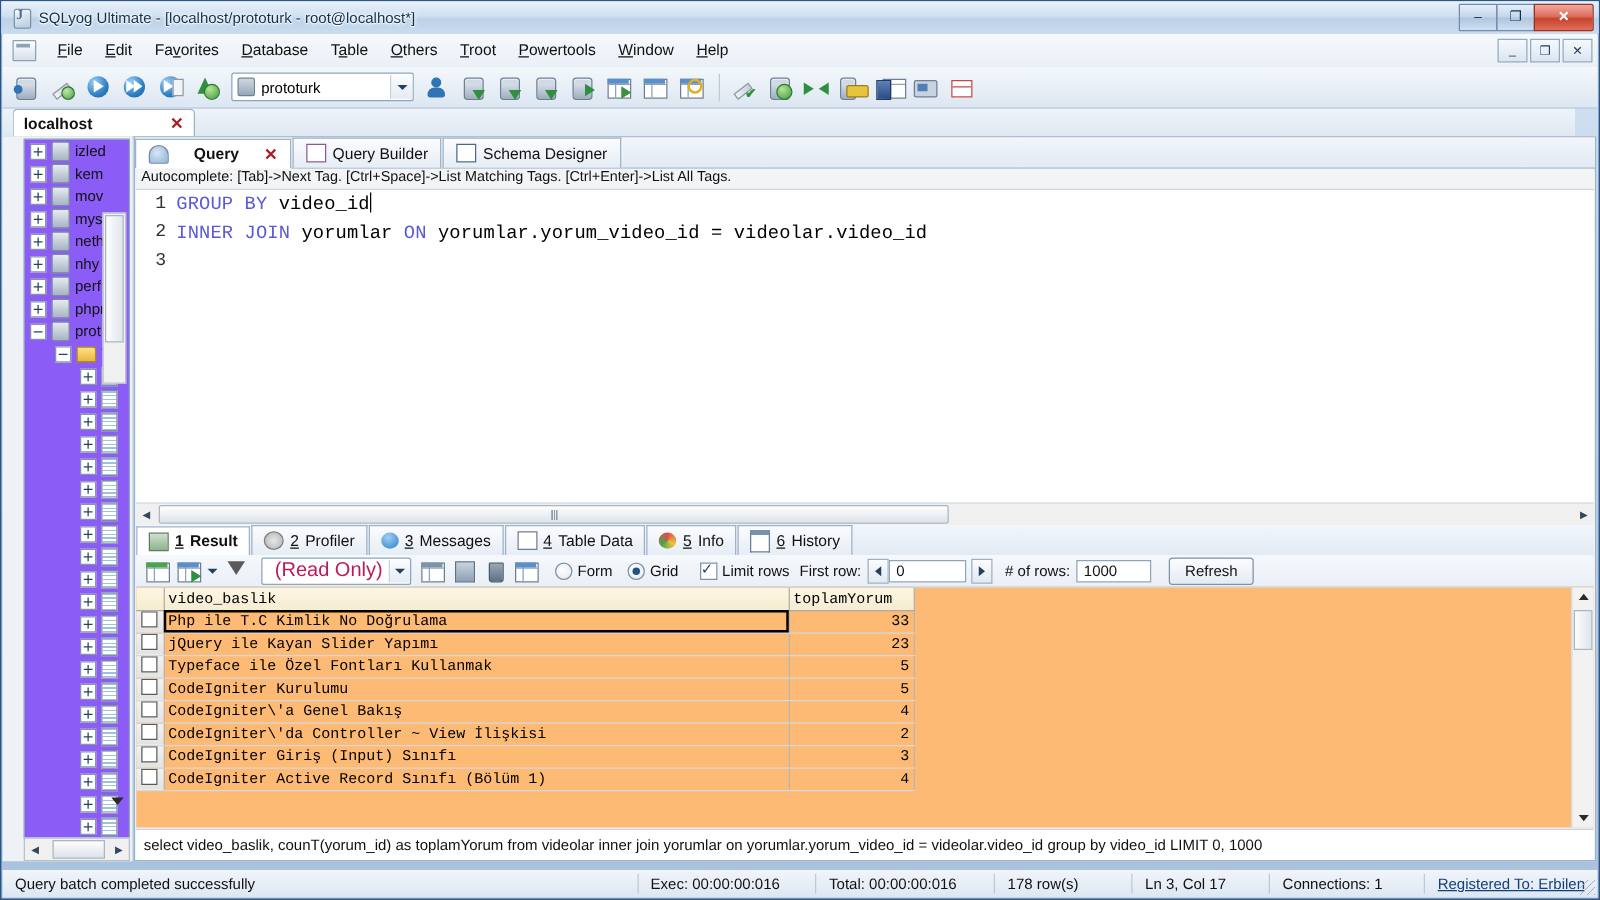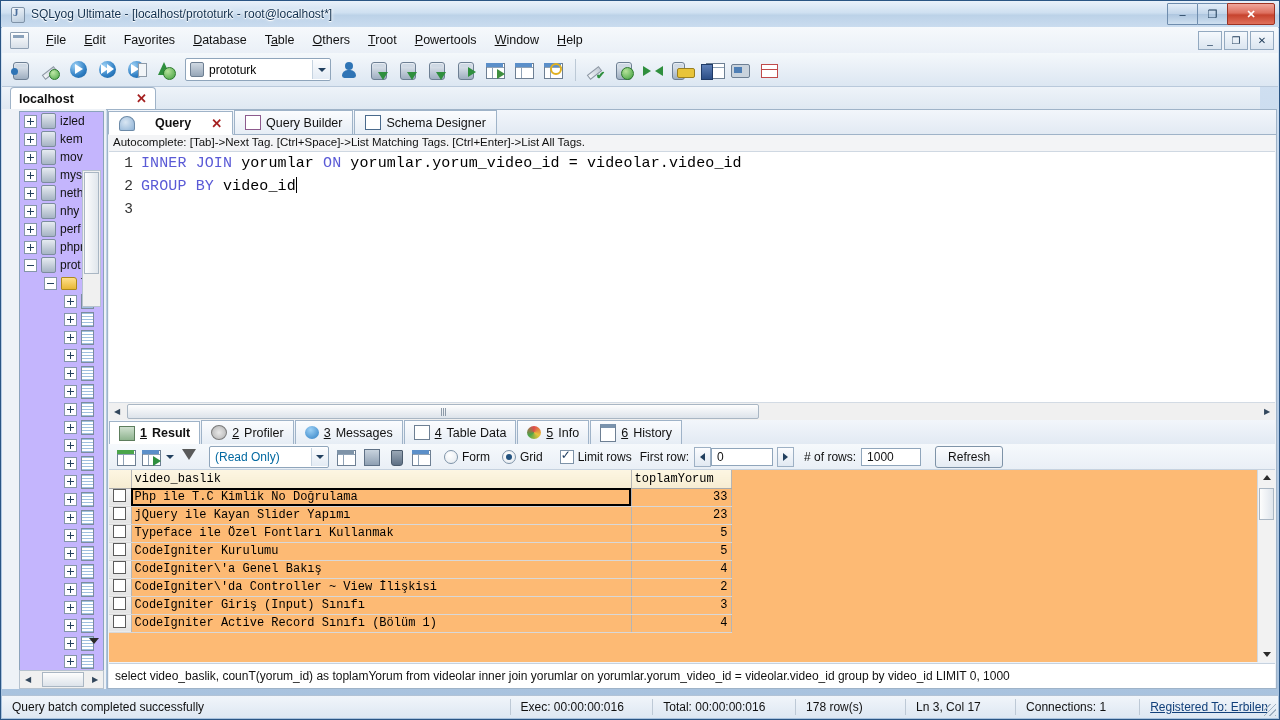--- a/index.html
+++ b/index.html
@@ -162,21 +162,21 @@
   .conn-tab .lbl{font-weight:bold;font-size:12.5px;color:#111;flex:1;}
   .xclose{color:#a52121;font-weight:bold;font-size:13px;line-height:1;cursor:pointer;}
 
   
   .tree-panel{
     position:absolute;left:1px;top:108px;width:104px;bottom:30px;
     background:#eef2f7;
   }
   .tree-inner{
     position:absolute;left:17px;top:2px;right:2px;bottom:18px;
-    background:#c4b5fd;border:1px solid #8ba3bc;overflow:hidden;
+    background:#8b5cf6;border:1px solid #8ba3bc;overflow:hidden;
   }
   .tnode{display:flex;align-items:center;height:18px;padding-left:4px;white-space:nowrap;}
   .tplus{
     width:11px;height:11px;border:1px solid #8596a8;background:#fff;flex:0 0 auto;
     position:relative;margin-right:4px;
   }
   .tplus:before{content:"";position:absolute;left:2px;top:5px;width:7px;height:1px;background:#24415e;}
   .tplus.plus:after{content:"";position:absolute;left:5px;top:2px;width:1px;height:7px;background:#24415e;}
   .tdb{
     width:13px;height:14px;flex:0 0 auto;margin-right:4px;
@@ -281,21 +281,21 @@
   .rtoolbar{
     position:absolute;left:1px;right:1px;top:334px;height:26px;
     background:linear-gradient(180deg,#f6f9fc,#e9eff6);border-bottom:1px solid #c6d2df;
     display:flex;align-items:center;padding-left:6px;box-sizing:border-box;
   }
   .rbtn{width:22px;height:21px;position:relative;margin-right:3px;flex:0 0 auto;}
   .ro-combo{
     width:118px;height:20px;background:#fff;border:1px solid #8fa5bb;border-radius:2px;
     display:flex;align-items:center;margin:0 6px;flex:0 0 auto;
   }
-  .ro-combo .t{flex:1;font-size:12px;padding-left:5px;color:#0369a1;}
+  .ro-combo .t{flex:1;font-size:16px;padding-left:5px;color:#be185d;text-align:center;}
   .ro-combo .a{width:16px;height:18px;display:flex;align-items:center;justify-content:center;
     border-left:1px solid #c6d3e0;background:linear-gradient(180deg,#fbfcfe,#e3ebf4);}
   .radio{width:12px;height:12px;border-radius:50%;border:1px solid #7e93a8;background:
     radial-gradient(circle at 40% 35%,#ffffff,#e2e8ee);flex:0 0 auto;margin-right:4px;position:relative;}
   .radio.on:after{content:"";position:absolute;left:3px;top:3px;width:6px;height:6px;border-radius:50%;background:#22527f;}
   .chk{width:12px;height:12px;border:1px solid #7e93a8;background:#fff;flex:0 0 auto;margin-right:4px;position:relative;}
   .chk.on:after{content:"✓";position:absolute;left:0px;top:-3px;font-size:12px;color:#1d3c5e;}
   .lbl-sm{font-size:12px;color:#111;margin-right:10px;white-space:nowrap;}
   .spin-btn{width:15px;height:18px;border:1px solid #9db0c4;background:linear-gradient(180deg,#fbfcfe,#e1e9f2);
     display:flex;align-items:center;justify-content:center;flex:0 0 auto;}
@@ -731,22 +731,22 @@
 
       <div class="autocomplete-bar">Autocomplete: [Tab]-&gt;Next Tag. [Ctrl+Space]-&gt;List Matching Tags. [Ctrl+Enter]-&gt;List All Tags.</div>
 
       <div class="editor">
         <div class="gutter">
           <div class="gnum">1</div>
           <div class="gnum">2</div>
           <div class="gnum">3</div>
         </div>
         <div class="codearea">
+          <div class="cline"><span class="kw">GROUP</span><span> </span><span class="kw">BY</span><span> video_id</span><span class="caret-blk"></span></div>
           <div class="cline"><span class="kw">INNER</span><span> </span><span class="kw">JOIN</span><span> yorumlar </span><span class="kw">ON</span><span> yorumlar.yorum_video_id = videolar.video_id</span></div>
-          <div class="cline"><span class="kw">GROUP</span><span> </span><span class="kw">BY</span><span> video_id</span><span class="caret-blk"></span></div>
         </div>
 
       </div>
 
       <div class="edit-hscroll">
         <div class="sbar-arrow">◀</div>
         <div class="thumb"></div>
         <div class="sbar-arrow" style="position:absolute;right:0;">▶</div>
       </div>
 

